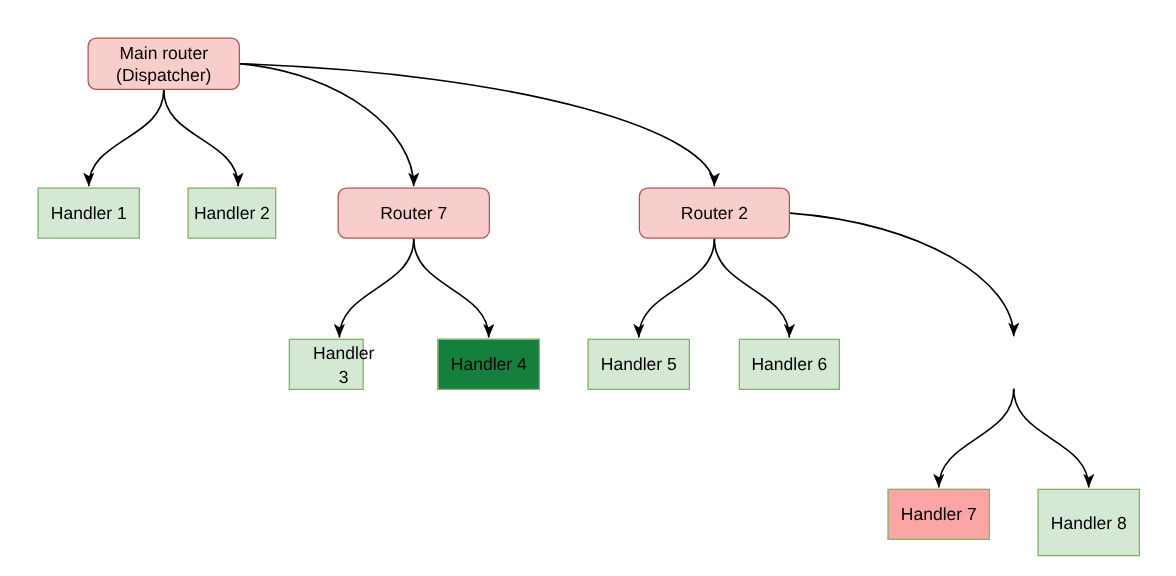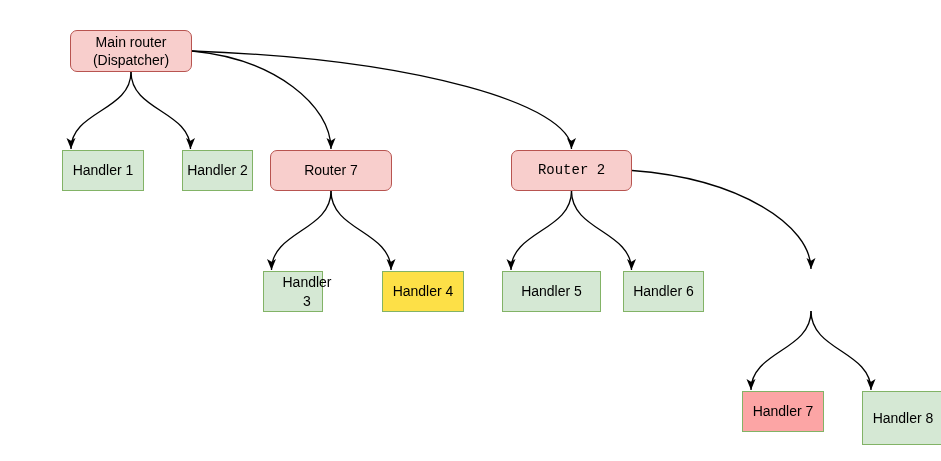--- a/index.html
+++ b/index.html
@@ -26,21 +26,21 @@
     border: 1.3px solid #000;
     display: flex;
     align-items: center;
     justify-content: center;
     text-align: center;
     font-size: 14px;
     color: #000000;
     cursor: default;
   }
   .node.router { border-radius: 7px; }
-  .node.handler { border-radius: 0; margin-left: 32px; }
+  .node.handler { border-radius: 0; }
   .node-label {
     white-space: pre-line;
     line-height: 1.3;
     pointer-events: none;
   }
 </style>
 </head>
 <body>
 
 <div class="canvas" style="background: rgb(255, 255, 255);">
@@ -71,30 +71,30 @@
     </div>
     <div class="node handler" style="left: 30px; top: 150px; width: 82px; height: 41px; background: rgb(213, 232, 212); border-color: rgb(130, 179, 102);">
       <span class="node-label">Handler 1</span>
     </div>
     <div class="node handler" style="left: 150px; top: 150px; width: 71px; height: 41px; background: rgb(213, 232, 212); border-color: rgb(130, 179, 102);">
       <span class="node-label">Handler 2</span>
     </div>
     <div class="node router" style="left: 270px; top: 150px; width: 122px; height: 41px; background: rgb(248, 206, 204); border-color: rgb(184, 84, 80);">
       <span class="node-label">Router 7</span>
     </div>
-    <div class="node router" style="left: 511px; top: 150px; width: 121px; height: 41px; background: rgb(248, 206, 204); border-color: rgb(184, 84, 80); font-family: Liberation Mono, monospace;">
+    <div class="node router" style="left: 511px; top: 150px; width: 121px; height: 41px; background: rgb(248, 206, 204); border-color: rgb(184, 84, 80);">
       <span class="node-label">Router 2</span>
     </div>
     <div class="node handler" style="left: 231px; top: 271px; width: 60px; height: 41px; background: rgb(213, 232, 212); border-color: rgb(130, 179, 102); padding-left: 28px;">
       <span class="node-label">Handler 3</span>
     </div>
-    <div class="node handler" style="left: 350px; top: 271px; width: 82px; height: 41px; background: #fde047; border-color: rgb(130, 179, 102);">
+    <div class="node handler" style="left: 350px; top: 271px; width: 82px; height: 41px; background: #15803d; border-color: rgb(130, 179, 102);">
       <span class="node-label">Handler 4</span>
     </div>
-    <div class="node handler" style="left: 470px; top: 271px; width: 99px; height: 41px; background: rgb(213, 232, 212); border-color: rgb(130, 179, 102);">
+    <div class="node handler" style="left: 470px; top: 271px; width: 82px; height: 41px; background: rgb(213, 232, 212); border-color: rgb(130, 179, 102);">
       <span class="node-label">Handler 5</span>
     </div>
     <div class="node handler" style="left: 591px; top: 271px; width: 81px; height: 41px; background: rgb(213, 232, 212); border-color: rgb(130, 179, 102); text-align: center;">
       <span class="node-label">Handler 6</span>
     </div>
     <div class="node handler" style="left: 710px; top: 391px; width: 82px; height: 41px; background: #fca5a5; border-color: rgb(130, 179, 102); justify-content: center;">
       <span class="node-label">Handler 7</span>
     </div>
     <div class="node handler" style="left: 830px; top: 391px; width: 82px; height: 54px; background: rgb(213, 232, 212); border-color: rgb(130, 179, 102);">
       <span class="node-label">Handler 8</span>

